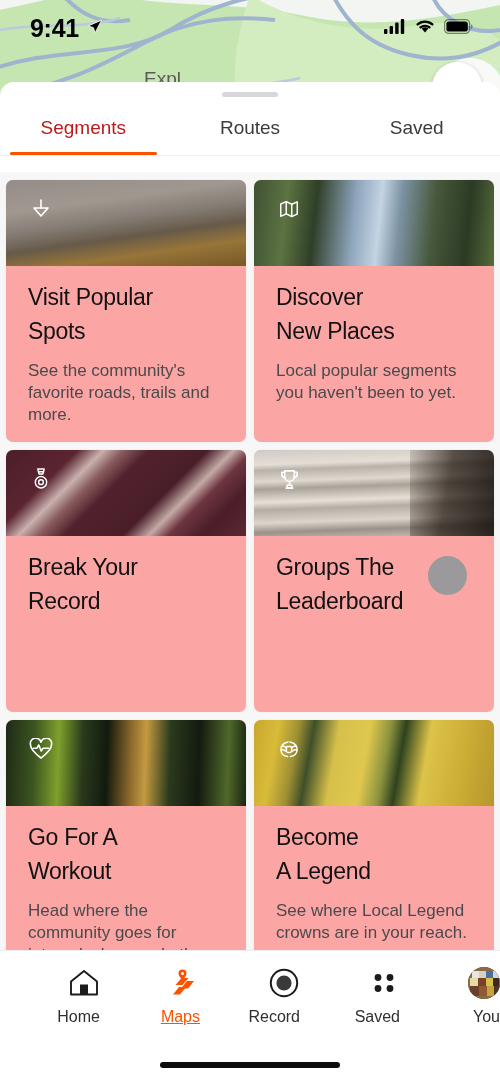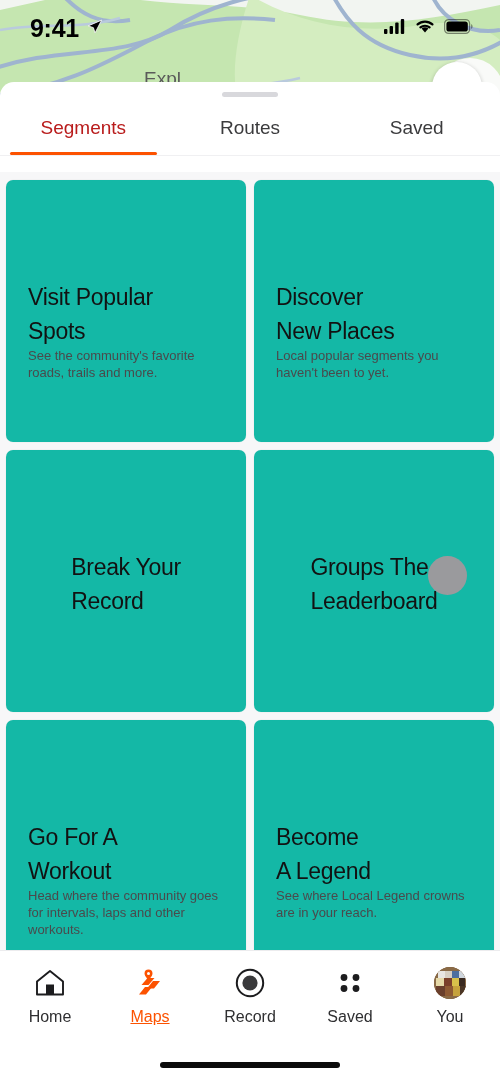--- a/index.html
+++ b/index.html
@@ -75,42 +75,42 @@
     position: absolute; left: 0; top: 90px; width: 500px; bottom: 0;
     background: #f7f7f8;
     display: grid;
     grid-template-columns: 1fr 1fr;
     gap: 8px 8px;
     padding: 8px 6px 0 6px;
     grid-auto-rows: 262px;
     overflow: hidden;
   }
   .card {
-    background: #14b8a6; border-radius: 7px; overflow: hidden;
+    background: #fca5a5; border-radius: 7px; overflow: hidden;
     box-shadow: 0 0 0 0.5px rgba(0,0,0,.04);
     display: flex; flex-direction: column;
     position: relative;
-    align-items: center;
   }
   .card-img {
     height: 86px; position: relative; overflow: hidden; flex: none;
   }
   .card-img .icon-badge {
     position: absolute; left: 22px; top: 16px;
     width: 26px; height: 26px;
     display: flex; align-items: center; justify-content: center;
   }
   .card-body { padding: 14px 22px 0 22px; }
   .card-title {
     font-size: 23px; color: #121212; line-height: 1.48;
     letter-spacing: -0.3px; font-weight: 400;
     white-space: pre-line;
   }
   .card-desc {
-    font-size: 13px; color: #4a4a4c; line-height: 1.30;
+    margin-top: 12px;
+    font-size: 17px; color: #4a4a4c; line-height: 1.30;
   }
 
   
   .art-peaks {
     background:
       linear-gradient(to bottom, rgba(0,0,0,.05), rgba(0,0,0,.05)),
       linear-gradient(172deg,#9b948f 0%,#a9a098 28%,#8e857d 45%,#6c5f4d 62%,#a07b3c 78%,#7d5c26 100%);
   }
   .art-forest {
     background:
@@ -148,21 +148,21 @@
 
   
   .bottomnav {
     position: absolute; left: 0; bottom: 0; width: 500px; height: 130px;
     background: #fff; z-index: 30;
     border-top: 1px solid #ececee;
   }
   .navitems { display: flex; height: 92px; }
   .navitem {
     flex: 1; display: flex; flex-direction: column;
-    align-items: center; justify-content: flex-start; padding-top: 16px; gap: 9px;
+    align-items: flex-end; justify-content: flex-start; padding-top: 16px; gap: 9px;
   }
   .navlabel { font-size: 16px; color: #2f2f31; }
   .navitem.active .navlabel { color: #fc5200; text-decoration: underline; }
   .nav-ico { height: 32px; display: flex; align-items: center; justify-content: center; }
   .avatar {
     width: 32px; height: 32px; border-radius: 50%;
     overflow: hidden; position: relative;
     background: #6a4a2c;
   }
   .home-indicator {

